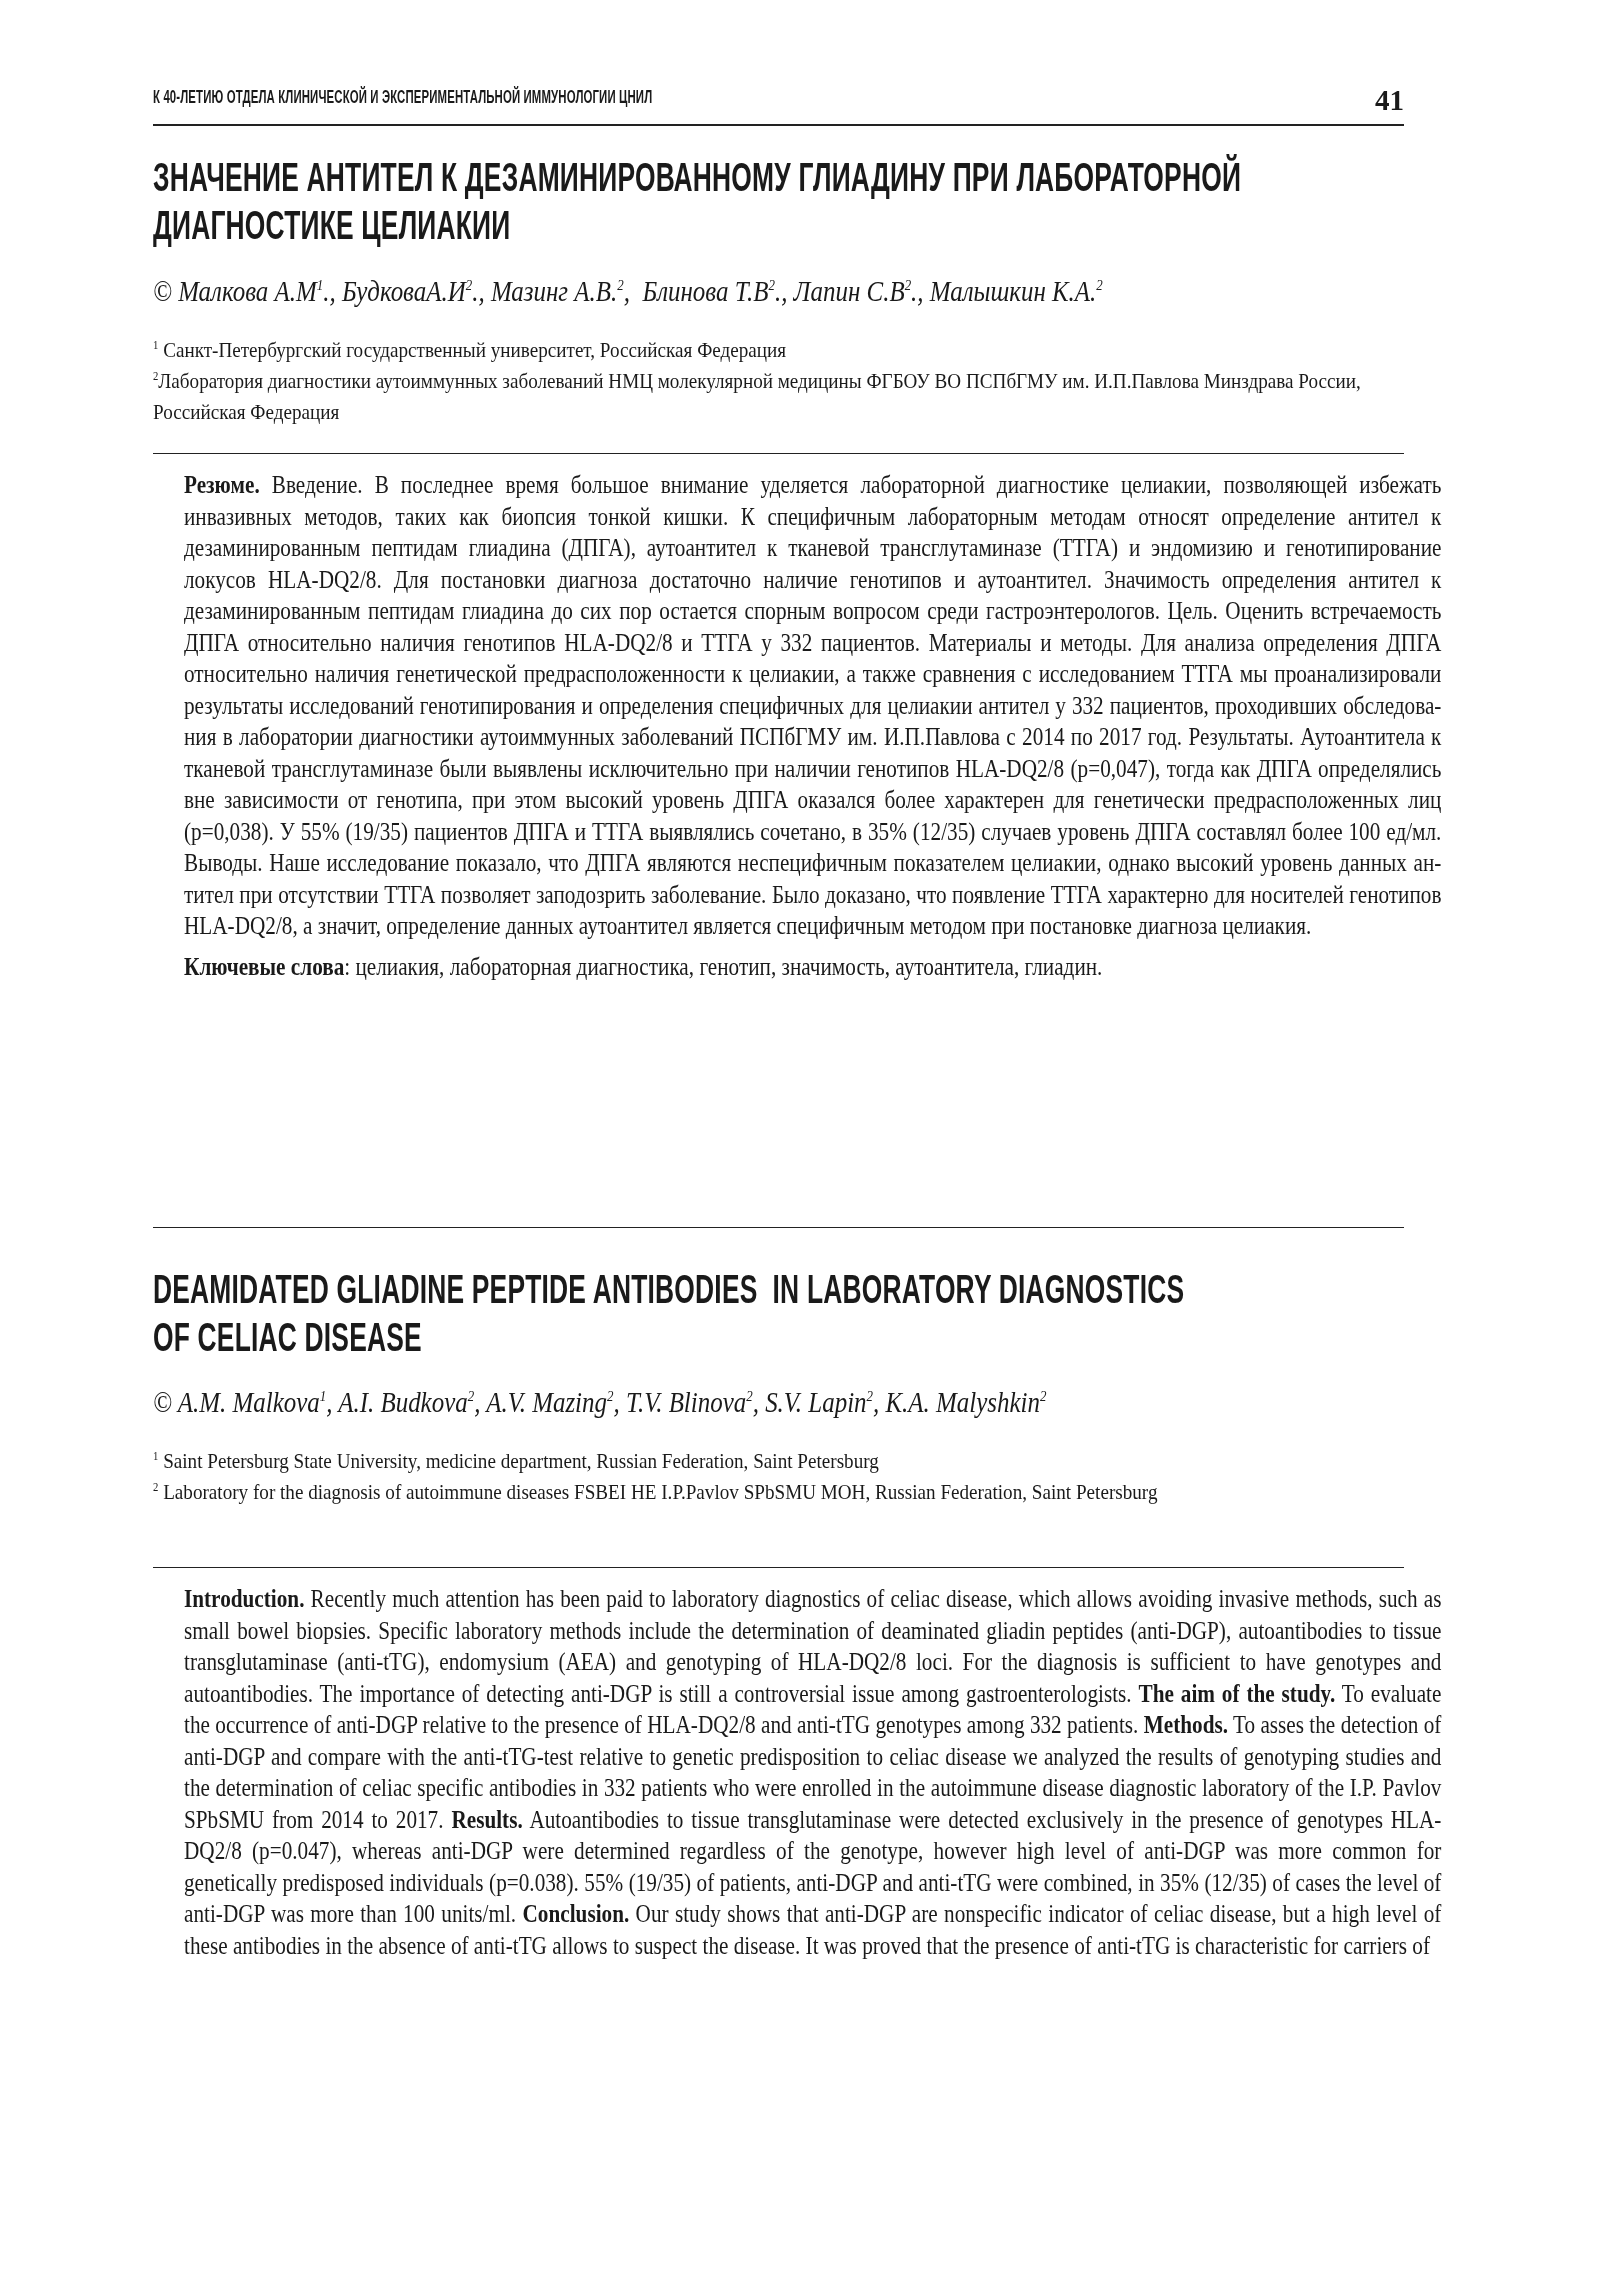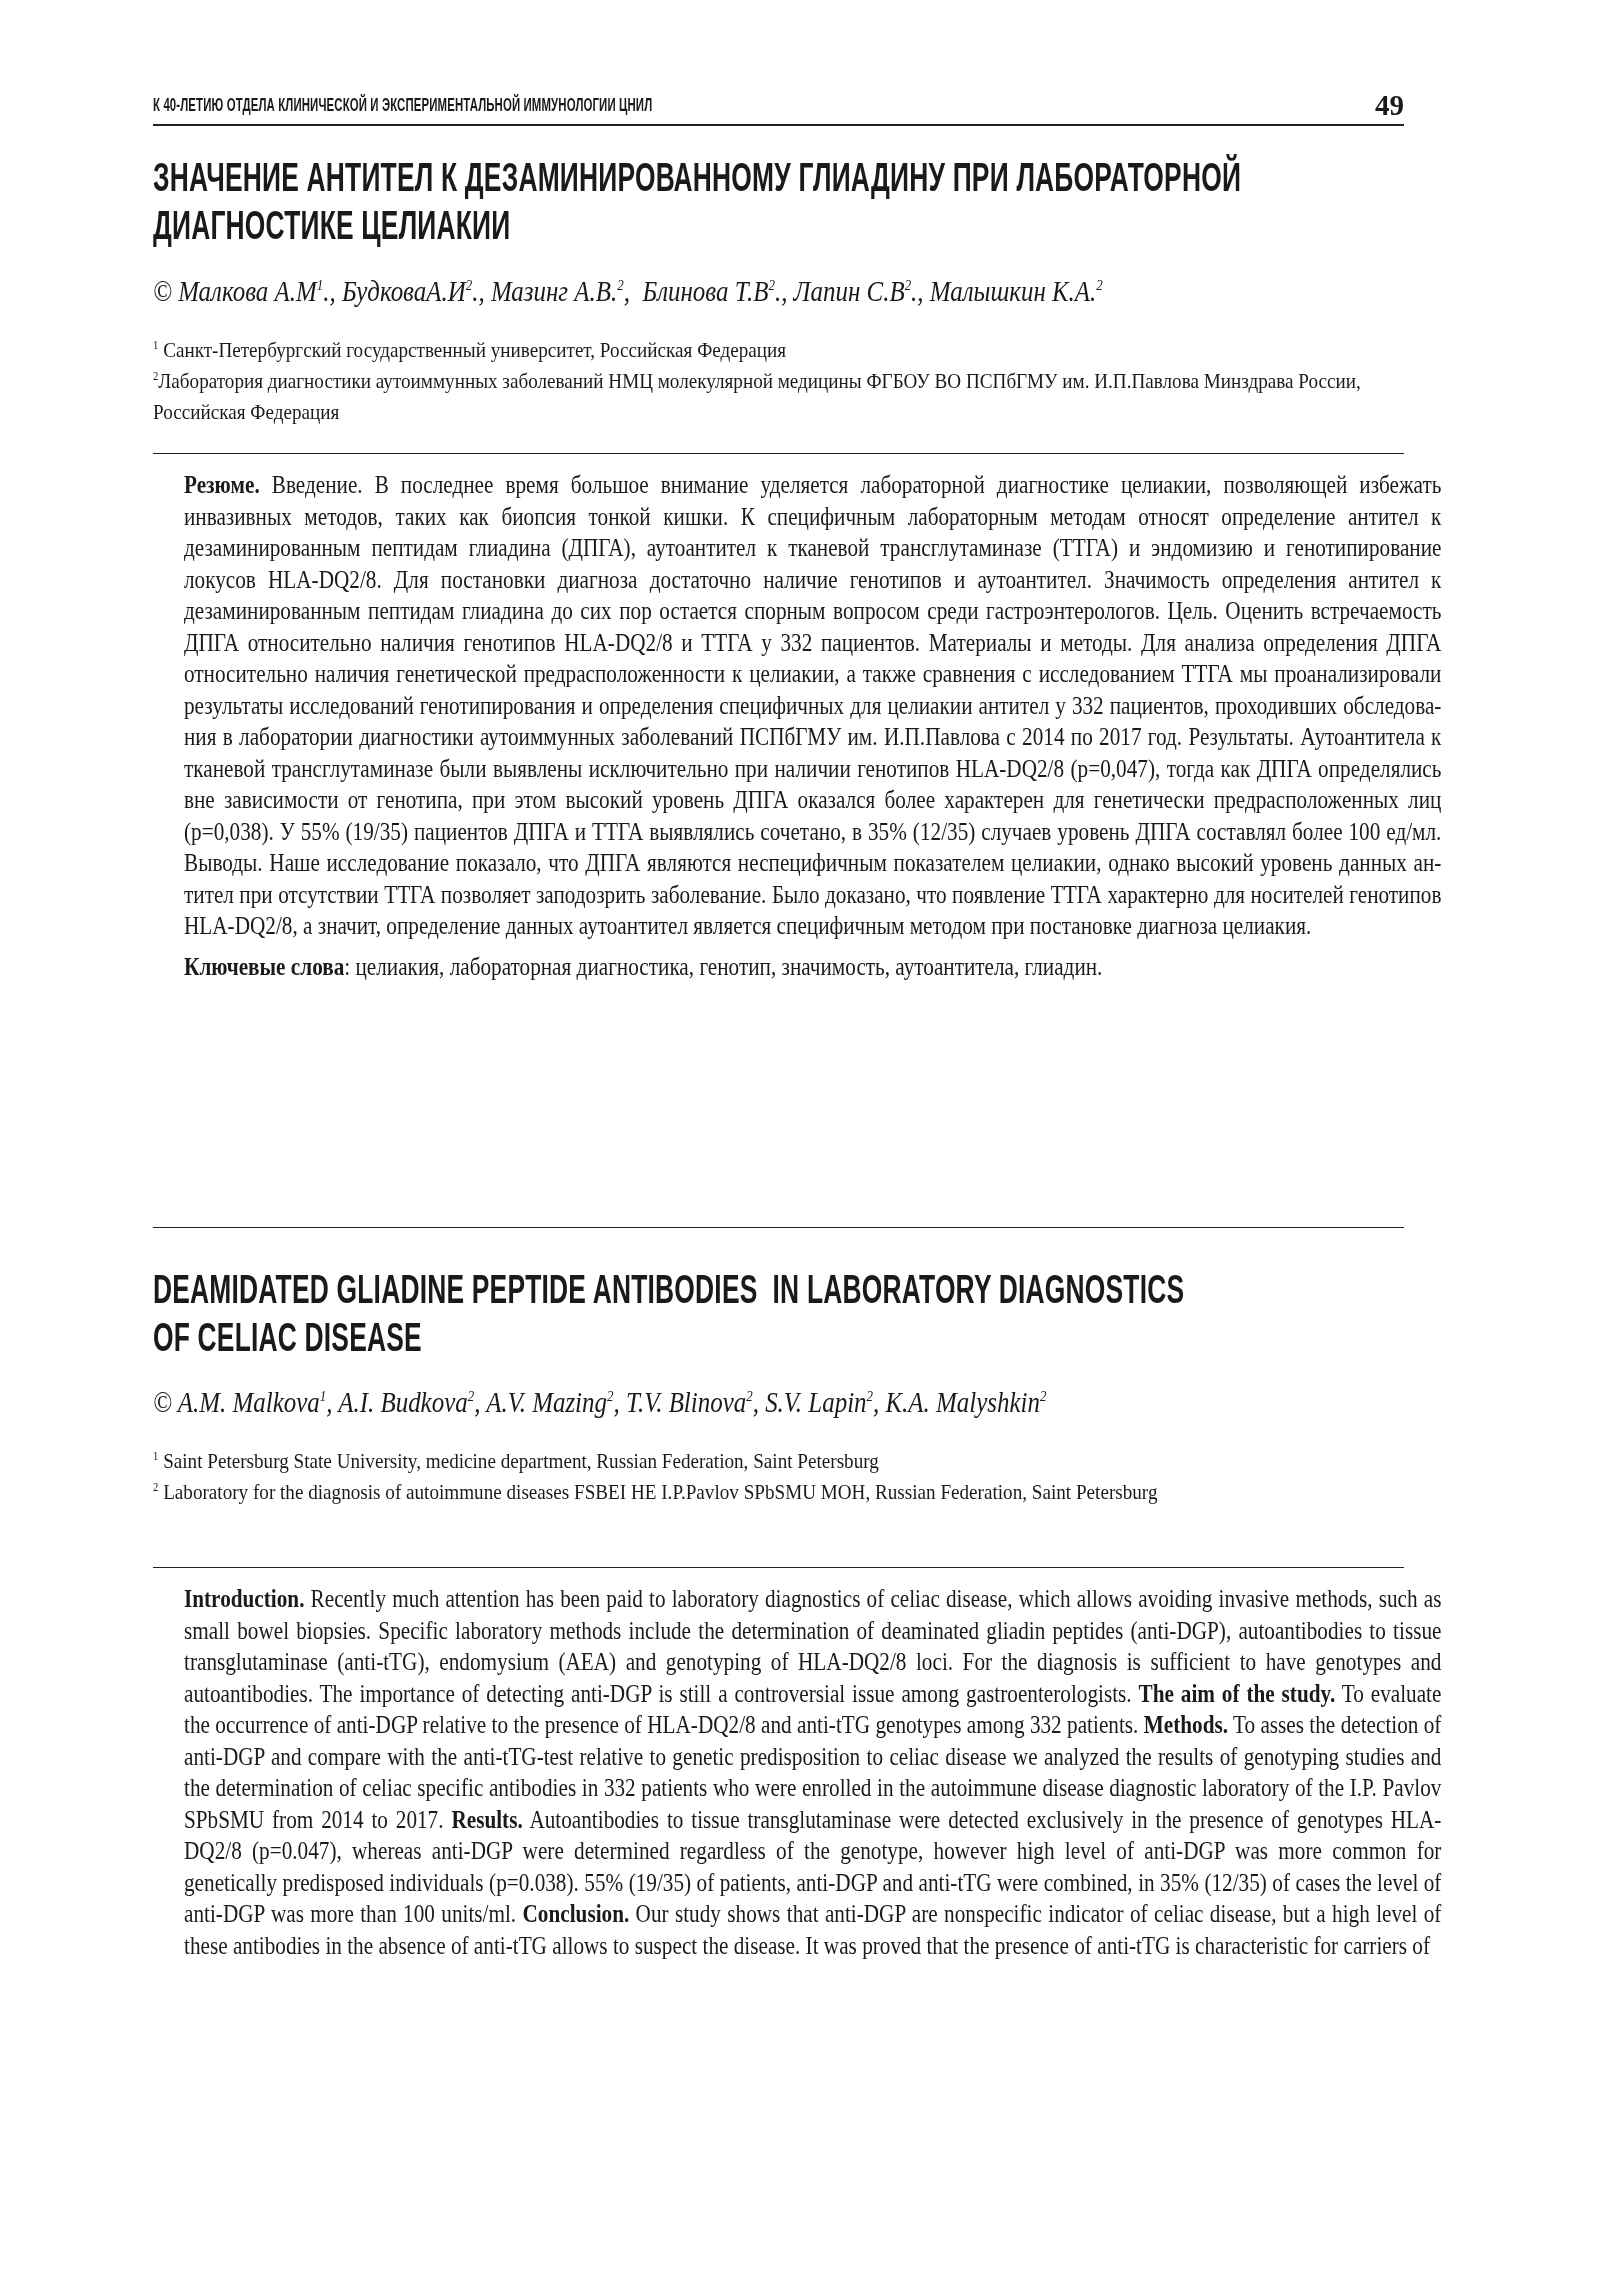--- a/index.html
+++ b/index.html
@@ -4,21 +4,21 @@
 <style>
   html, body { margin: 0; padding: 0; background: #ffffff; }
   body {
     width: 1611px; height: 2295px; position: relative; overflow: hidden;
     color: #1a1a1a; font-family: "Liberation Serif", serif;
   }
   .page { position: absolute; left: 153px; top: 0; width: 1251px; }
 
   .running-head {
     position: absolute; top: 86px; left: 0; width: 1251px; height: 38px;
-    display: flex; justify-content: space-between; align-items: center;
+    display: flex; justify-content: space-between; align-items: flex-start;
   }
   .running-head .journal {
     font-family: "Liberation Sans", sans-serif; font-weight: bold;
     font-size: 18.4px; transform: scaleX(0.62); transform-origin: left bottom;
     white-space: nowrap; letter-spacing: 0.2px;
   }
   .running-head .pageno {
     font-family: "Liberation Serif", serif; font-weight: bold; font-size: 29px;
     line-height: 29px;
   }
@@ -57,21 +57,21 @@
   .abstract b { font-weight: bold; }
   .keywords { margin-top: 9.5px !important; }
 </style>
 </head>
 <body>
 
 <div class="page">
 
   <div class="running-head">
     <span class="journal">К 40-ЛЕТИЮ ОТДЕЛА КЛИНИЧЕСКОЙ И ЭКСПЕРИМЕНТАЛЬНОЙ ИММУНОЛОГИИ ЦНИЛ</span>
-    <span class="pageno">49</span>
+    <span class="pageno">41</span>
   </div>
   <div class="rule" style="top:124px"></div>
 
   <div class="title" style="top:153px">
     <div>ЗНАЧЕНИЕ АНТИТЕЛ К ДЕЗАМИНИРОВАННОМУ ГЛИАДИНУ ПРИ ЛАБОРАТОРНОЙ</div>
     <div>ДИАГНОСТИКЕ ЦЕЛИАКИИ</div>
   </div>
 
   <div class="authors" style="top:274px">
     <span><span>© </span><span>Малкова А.М</span><sup>1</sup><span>., </span></span><span><span>БудковаА.И</span><sup>2</sup><span>., </span></span><span><span>Мазинг А.В.</span><sup>2</sup><span style="white-space:pre">,  </span></span><span><span>Блинова Т.В</span><sup>2</sup><span>., </span></span><span><span>Лапин С.В</span><sup>2</sup><span>., </span></span><span><span>Малышкин К.А.</span><sup>2</sup></span>

